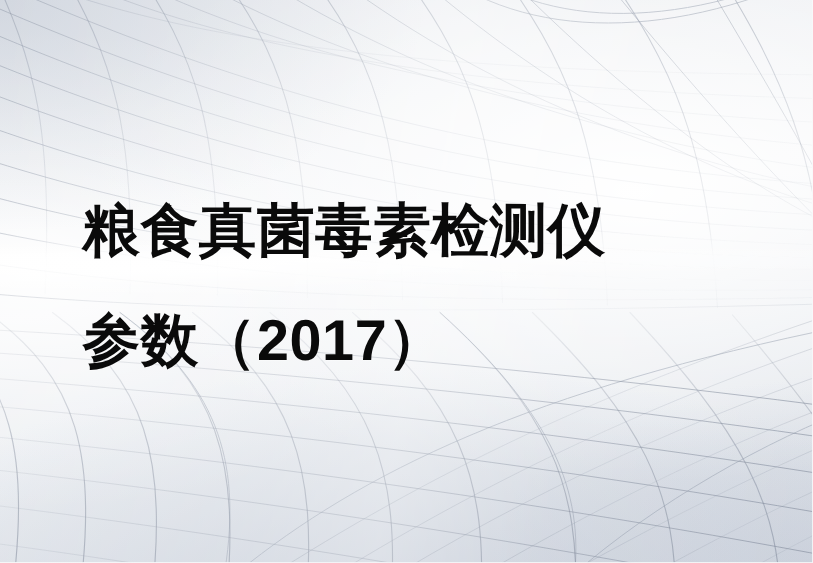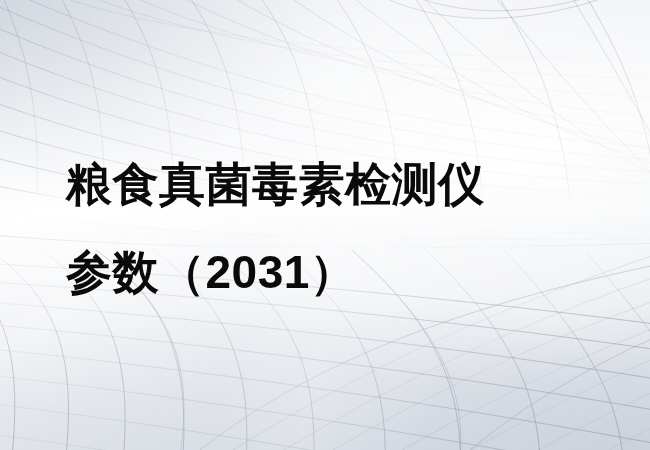--- a/index.html
+++ b/index.html
@@ -194,16 +194,16 @@
         <path d="M352,250 C 436,326 466,386 460,456"></path>
       </g>
 
     </g>
   </svg>
 
   <div class="bg-layer" id="bg-sheen"></div>
 
   <div id="title-block">
     <div class="title-line">粮食真菌毒素检测仪</div>
-    <div class="title-line">参数（2031）</div>
+    <div class="title-line">参数（2017）</div>
   </div>
 
 </div>
 
 </body></html>

